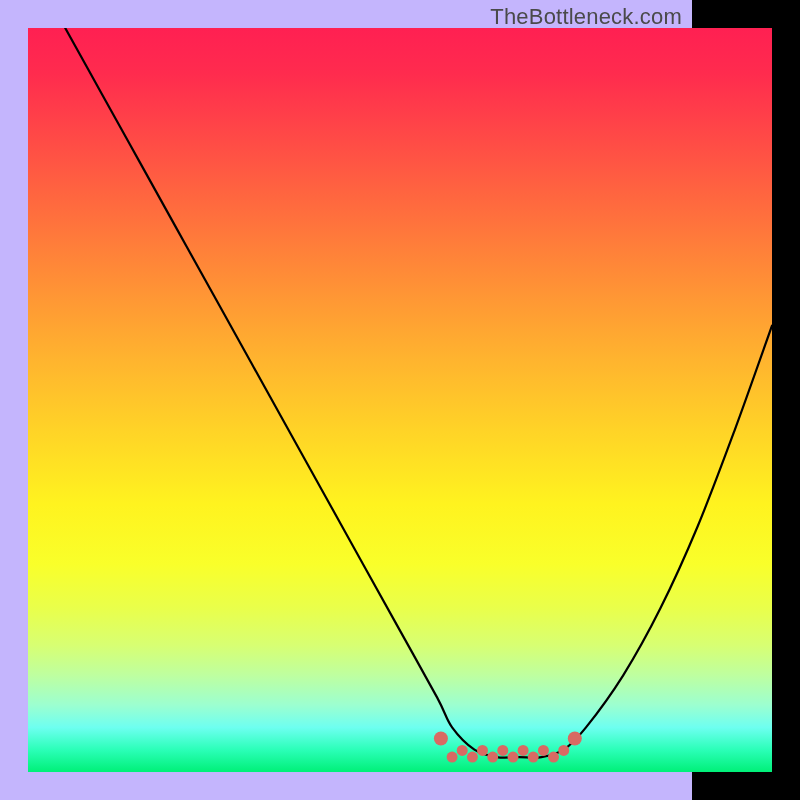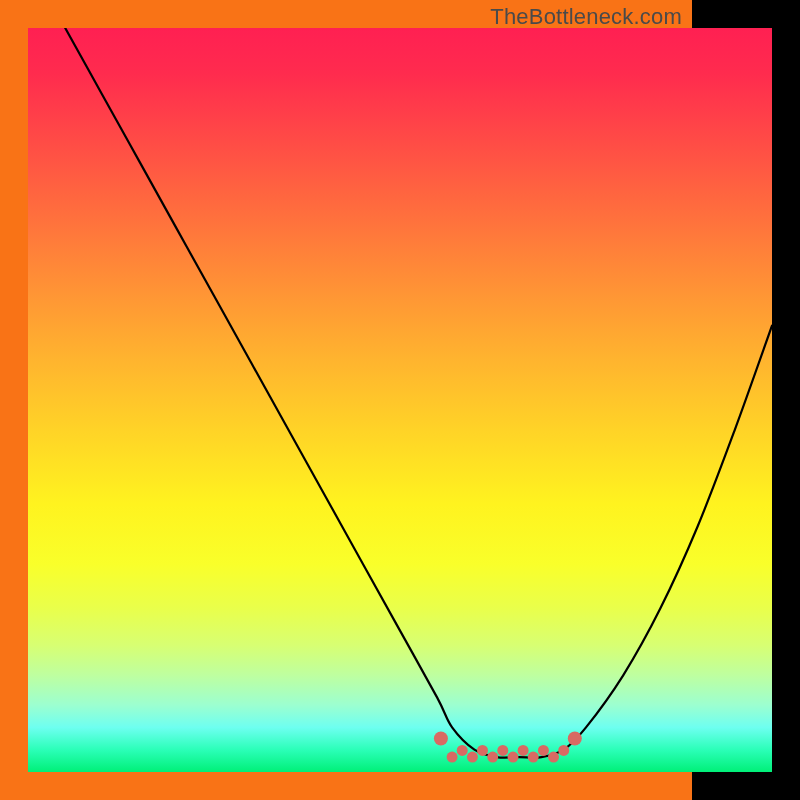--- a/index.html
+++ b/index.html
@@ -8,21 +8,21 @@
     width: 800px;
     height: 800px;
     background: #000;
     overflow: hidden;
     font-family: Arial, Helvetica, sans-serif;
   }
   .frame {
     position: relative;
     width: 692px;
     height: 800px;
-    background: #f97316;
+    background: #c4b5fd;
   }
   .plot-area {
     position: absolute;
     left: 28px;
     top: 28px;
     width: 744px;
     height: 744px;
     overflow: hidden;
   }
   .gradient-bg {

